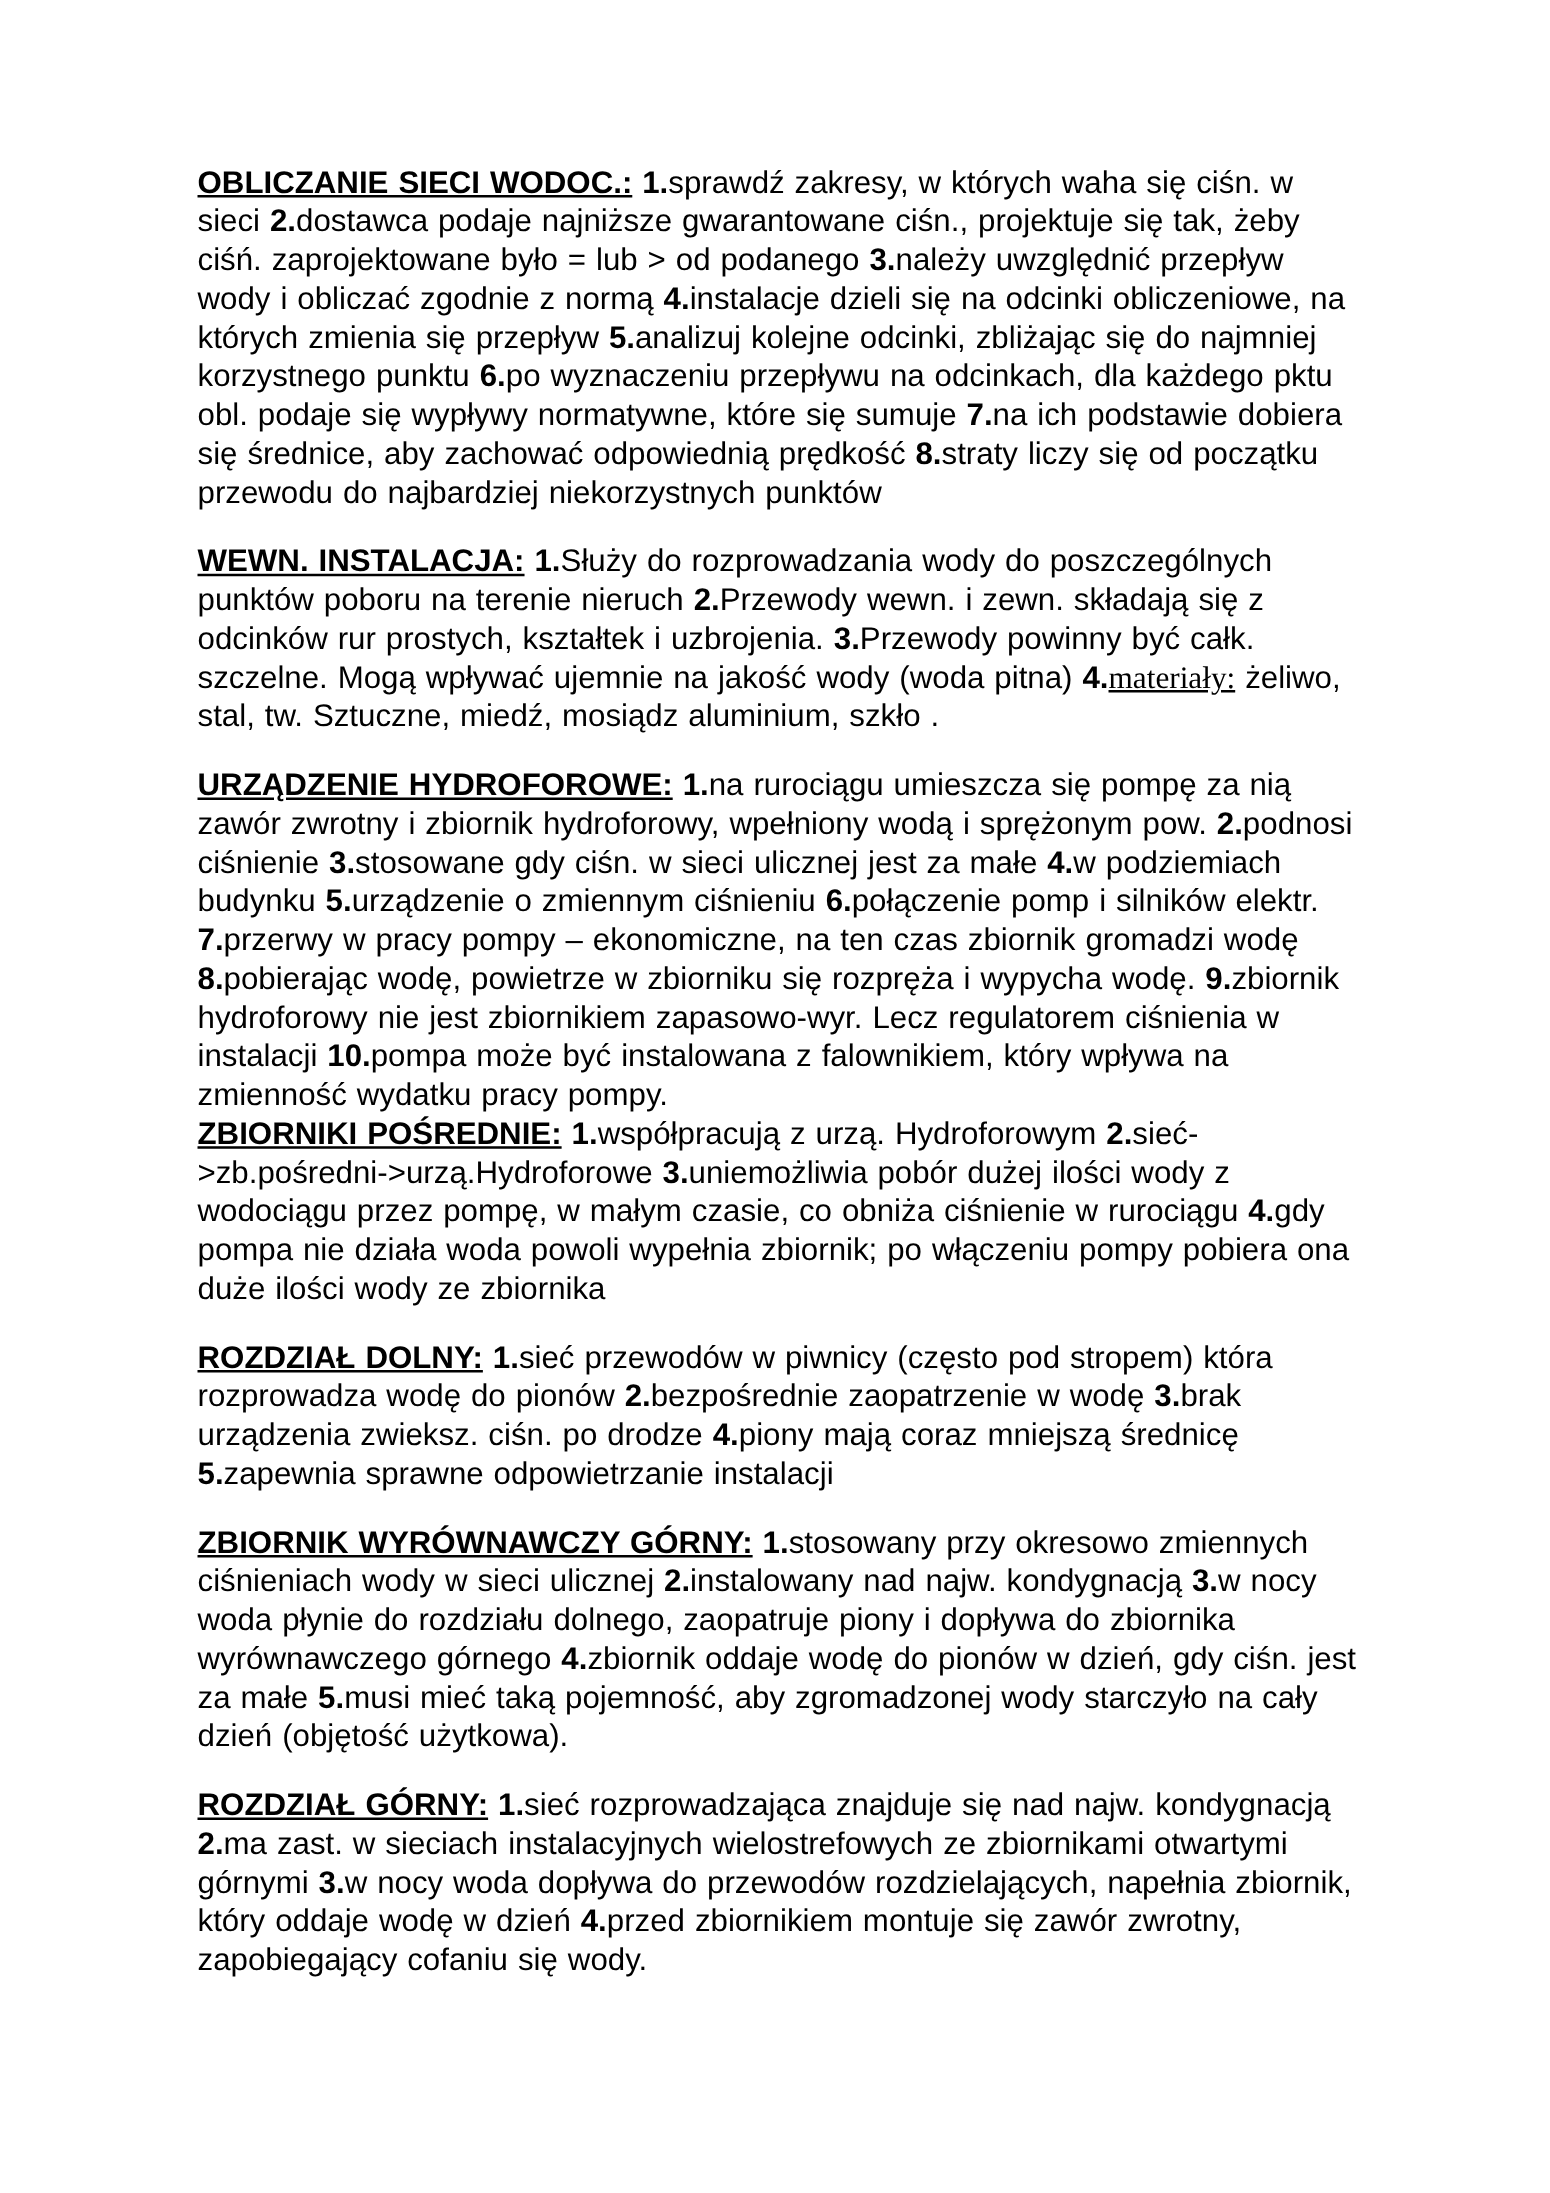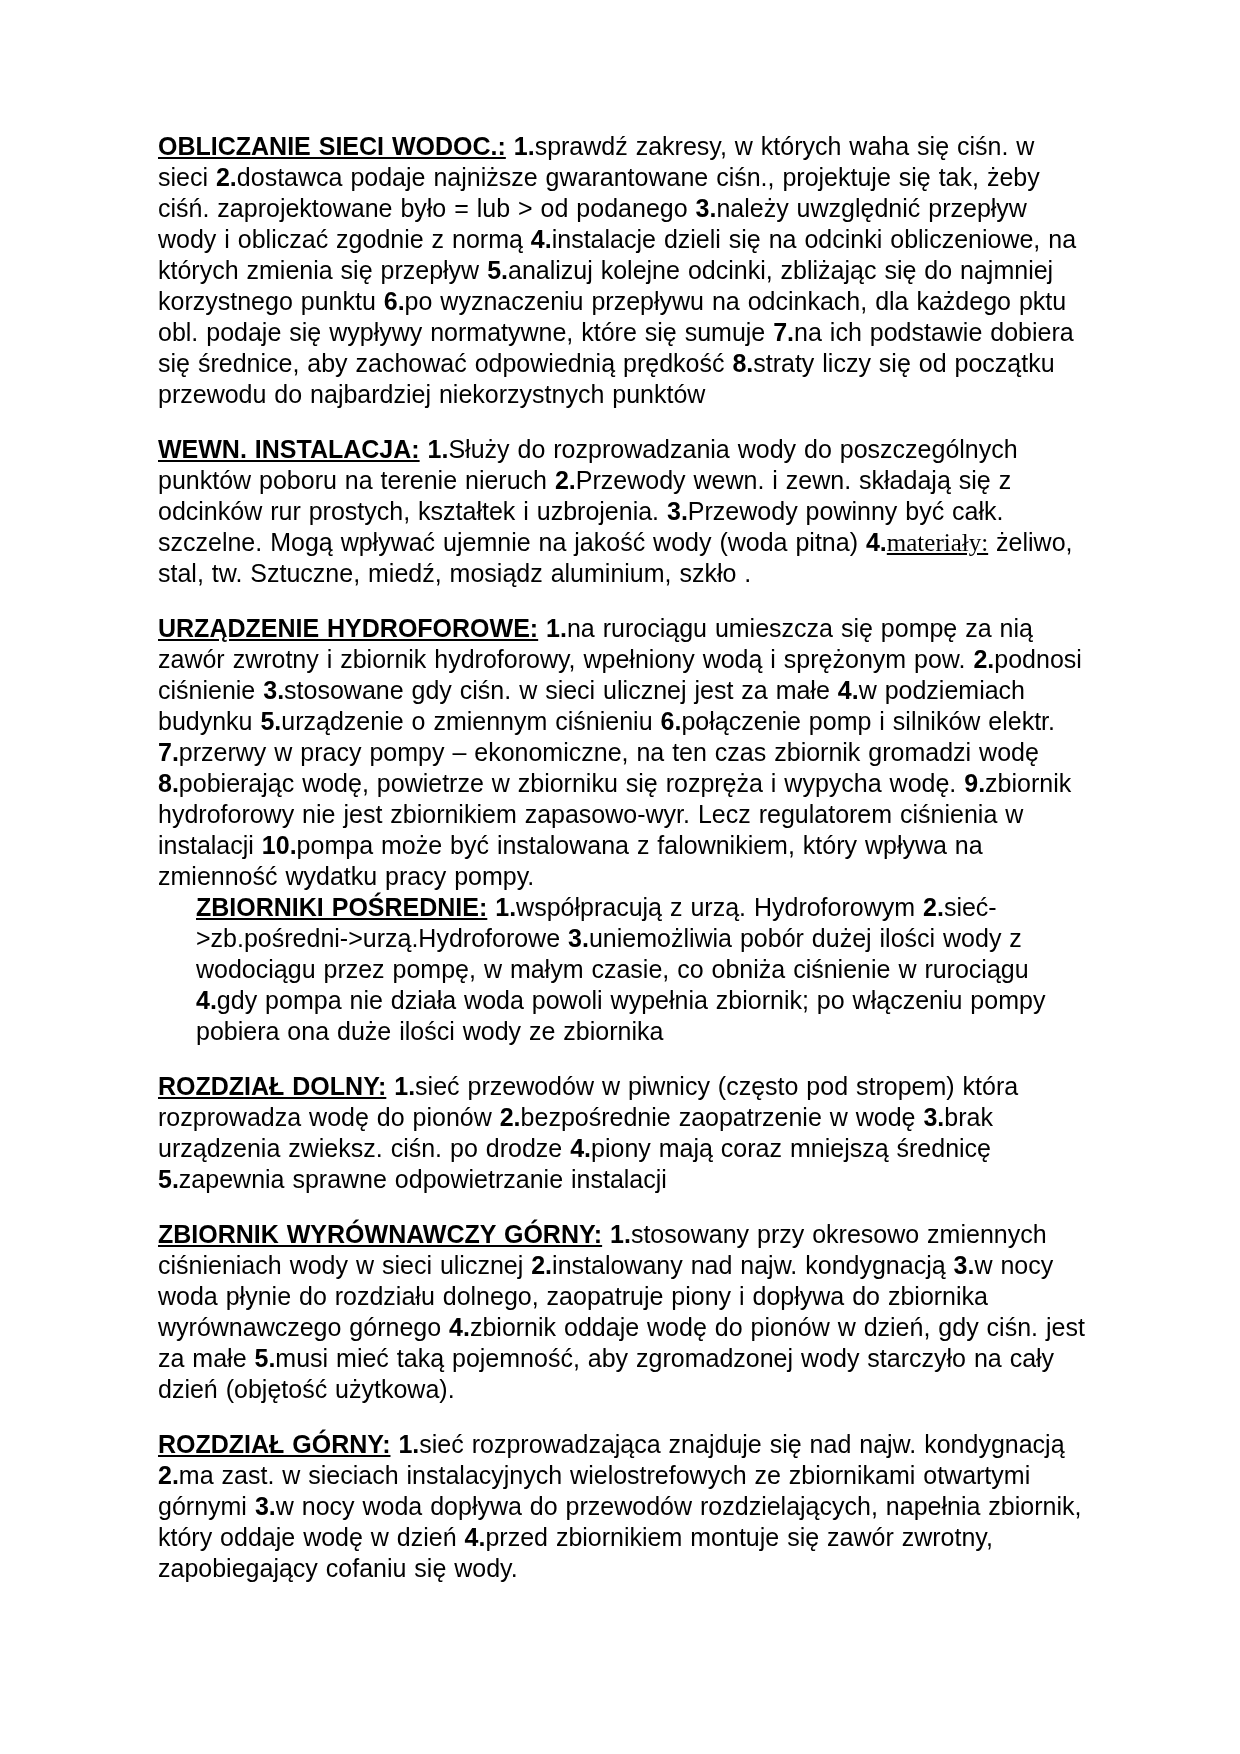--- a/index.html
+++ b/index.html
@@ -17,21 +17,21 @@
     top: 131px;
     width: 930px;
     color: #000000;
     font-family: "Liberation Sans", "DejaVu Sans", sans-serif;
     font-size: 25px;
     line-height: 31px;
     text-align: left;
     word-spacing: 1px;
   }
   .para { margin: 0 0 24px 0; }
-  .para.tight { margin-top: -24px; margin-left: 38px; } 
+  .para.tight { margin-top: -24px; } 
   .heading { font-weight: bold; text-decoration: underline; }
   .bold { font-weight: bold; }
   .underline { text-decoration: underline; font-family: Liberation Serif, serif; }
   .normal { font-weight: normal; }
 </style>
 </head>
 <body>
 
 <div class="page">
   <div class="doc-body">

